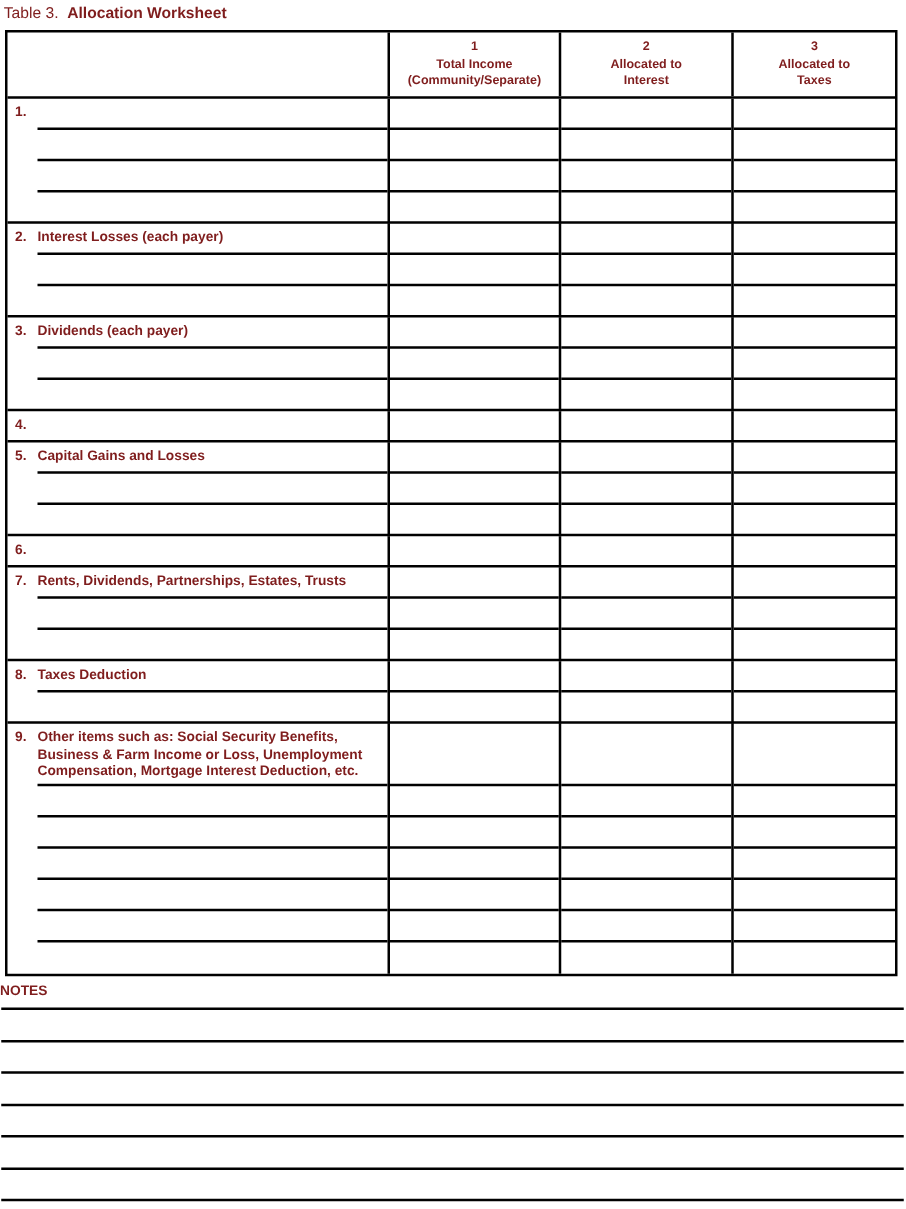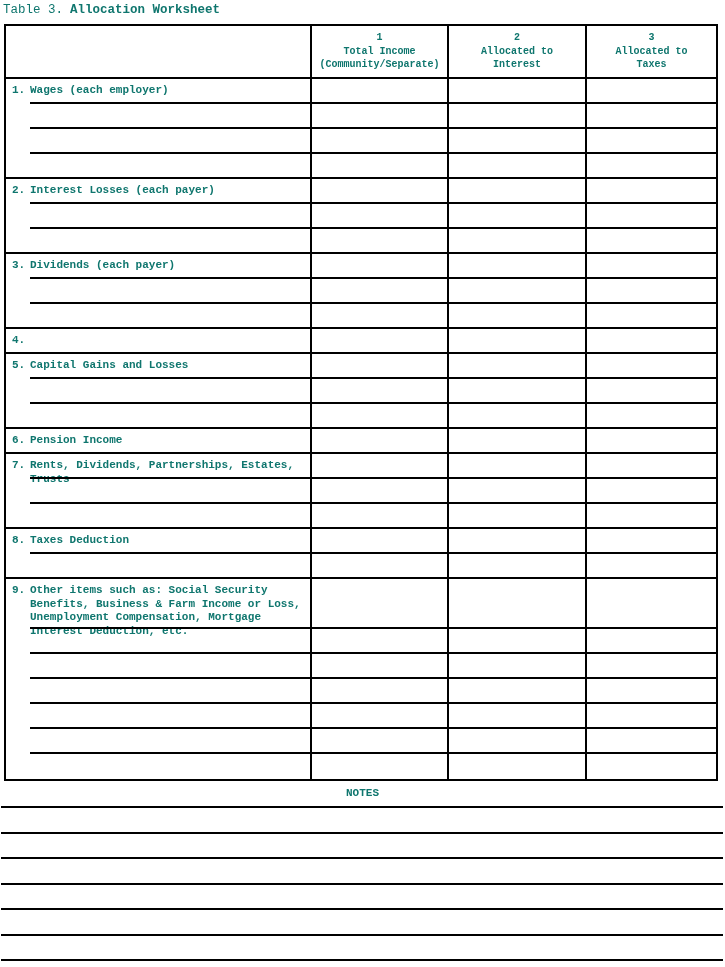--- a/index.html
+++ b/index.html
@@ -1,19 +1,19 @@
 <!DOCTYPE html>
 <html><head>
 <meta charset="utf-8">
 <style>
   html,body { margin:0; padding:0; background:#ffffff; }
   .page {
     position:relative; width:725px; height:967px;
-    background:#ffffff; color:#0f766e;
-    font-family:Liberation Mono, monospace;
+    background:#ffffff; color:#7f1d1d;
+    font-family:Liberation Sans, sans-serif;
     overflow:hidden;
   }
   .title { position:absolute; left:3px; top:3px; font-size:12.5px; white-space:nowrap; }
   .t-prefix { font-weight:normal; margin-right:7px; }
   .t-main { font-weight:bold; }
 
   .wtable {
     position:absolute; left:4px; top:24px; width:714px;
     border:2px solid #000; box-sizing:border-box; background:#fff;
   }
@@ -34,21 +34,21 @@
   .amt .sub { border-bottom:2px solid #000; }
   .amt .sub:last-child { border-bottom:none; }
   .lbl .sub:not(:last-child)::after {
     content:""; position:absolute; left:24px; right:0; bottom:0; height:2px; background:#000;
   }
 
   .labelrow { display:flex; align-items:flex-start; padding:5px 4px 0 6px; font-weight:bold; font-size:11px; line-height:13.5px; }
   .item-number { width:18px; flex:none; }
   .item-label { flex:1; }
 
-  .notes-label { position:absolute; left:0; top:787px; width:725px; text-align:center; font-size:11px; font-weight:bold; }
+  .notes-label { position:absolute; left:0; top:787px; width:725px; font-size:11px; font-weight:bold; }
   .notes-lines { position:absolute; left:0; top:0; width:725px; height:967px; pointer-events:none; }
   .note-line { position:absolute; left:1px; width:722px; height:2px; background:#000; }
 </style>
 </head>
 <body>
 
 <div class="page">
 
   <div class="title">
     <span class="t-prefix">Table 3.</span><span class="t-main">Allocation Worksheet</span>
@@ -72,21 +72,20 @@
           <div>3</div>
           <div>Allocated to</div>
           <div>Taxes</div>
         </div>
       </div>
     <div id="items">
         <div class="grid-row item">
           <div class="col lbl">
             <div class="sub labelrow">
               <span class="item-number">1.</span>
-              <span class="item-label">Wages (each employer)</span>
             </div>
             <div class="sub"></div>
             <div class="sub"></div>
             <div class="sub"></div>
           </div>
           <div class="col amt">
             <div class="sub"></div>
             <div class="sub"></div>
             <div class="sub"></div>
             <div class="sub"></div>
@@ -192,21 +191,20 @@
           <div class="col amt">
             <div class="sub"></div>
             <div class="sub"></div>
             <div class="sub"></div>
           </div>
         </div>
         <div class="grid-row item">
           <div class="col lbl">
             <div class="sub labelrow">
               <span class="item-number">6.</span>
-              <span class="item-label">Pension Income</span>
             </div>
           </div>
           <div class="col amt">
             <div class="sub"></div>
           </div>
           <div class="col amt">
             <div class="sub"></div>
           </div>
           <div class="col amt">
             <div class="sub"></div>

